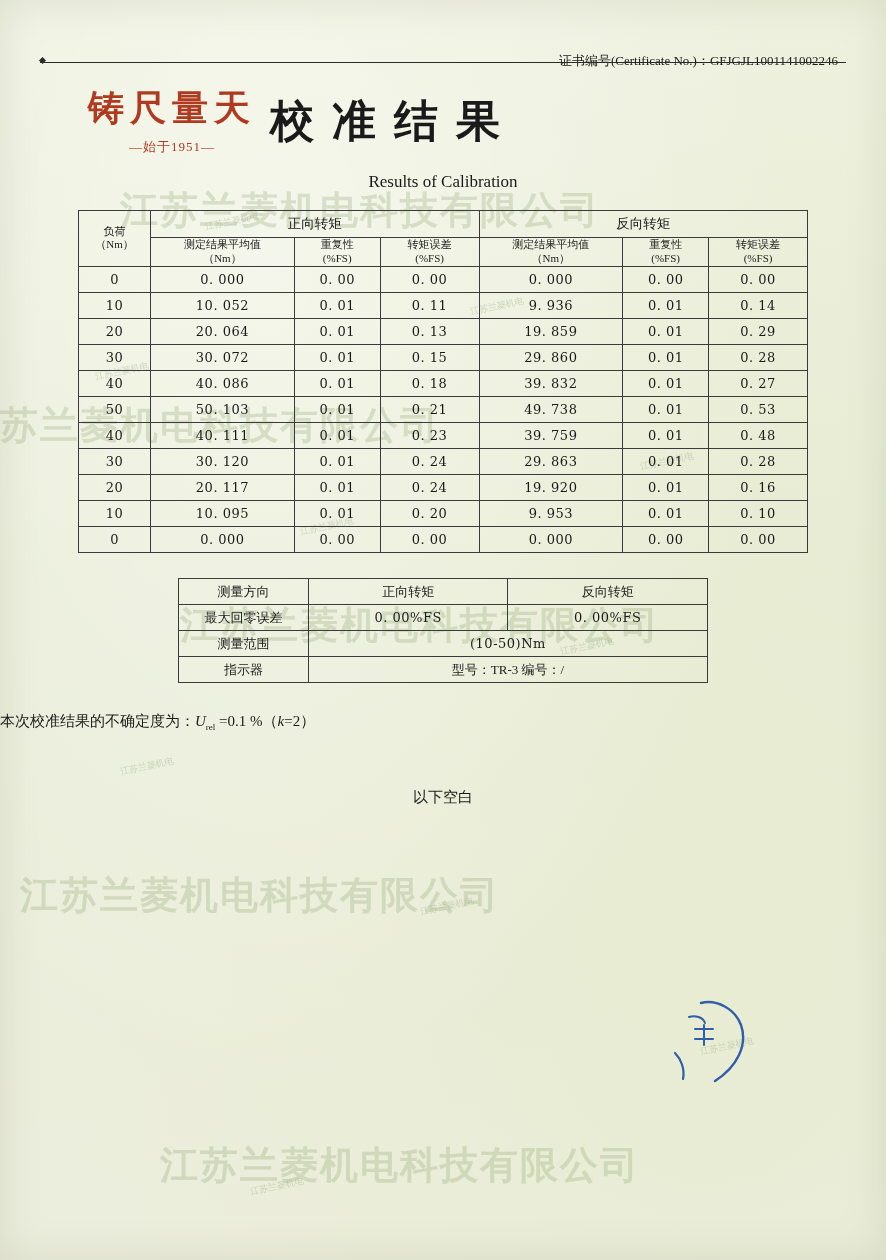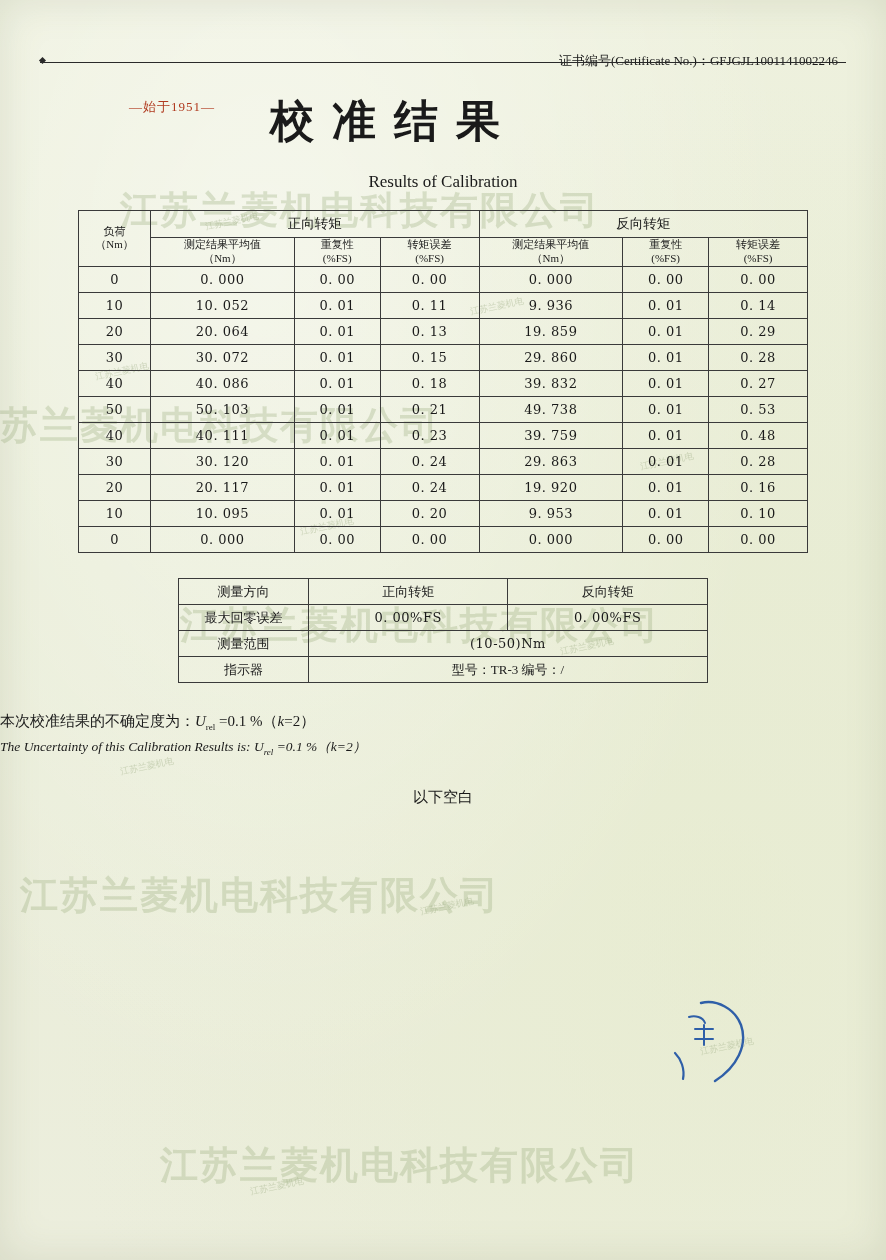--- a/index.html
+++ b/index.html
@@ -228,20 +228,21 @@
 
 <div class="content">
 
   <div class="cert-line">
     <span>证书编号(Certificate No.)：</span><span>GFJGJL1001141002246</span>
   </div>
   <div class="top-dot"></div>
   <div class="top-rule"></div>
 
   <div class="logo">
+    <div class="logo-main">铸尺量天</div>
     <div class="logo-sub">—始于1951—</div>
   </div>
 
   <div class="title-cn">校准结果</div>
   <div class="title-en">Results of Calibration</div>
 
   <table class="main">
     <thead>
       <tr>
         <th class="col-load h-sub" rowspan="2">
@@ -400,23 +401,20 @@
       <tr>
         <td class="s-label">指示器</td>
         <td colspan="2">型号：TR-3    编号：/</td>
       </tr>
     </tbody>
   </table>
 
   <div class="uncert">
     <div class="cn">
       <span>本次校准结果的不确定度为：</span><i>U</i><sub>rel</sub><span> =0.1 %（</span><i>k</i><span>=2）</span>
-    </div>
-    <div class="en">
-      <span>The Uncertainty of this Calibration Results is: </span><i>U</i><sub>rel</sub><span> =0.1 %（</span><i>k</i><span>=2）</span>
     </div>
   </div>
 
   <div class="blank">
     <div class="cn">以下空白</div>
   </div>
 
   <div class="sig">
     <svg width="110" height="95" viewBox="0 0 110 95" fill="none" xmlns="http://www.w3.org/2000/svg">
       <path d="M46 8 C62 4 80 14 86 30 C93 50 82 72 60 86" stroke="#2f5fa8" stroke-width="2.4" fill="none" stroke-linecap="round"></path>

